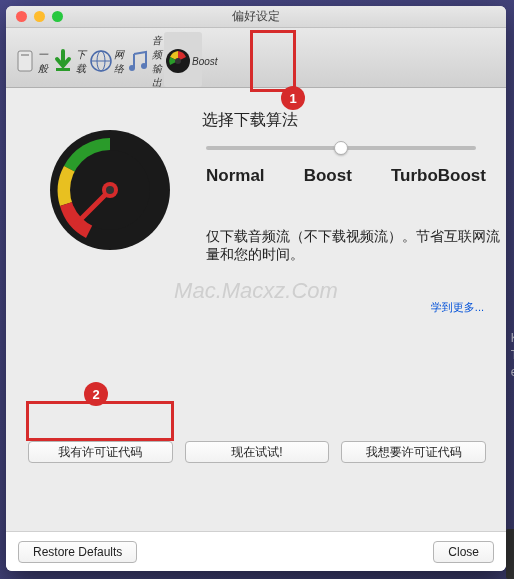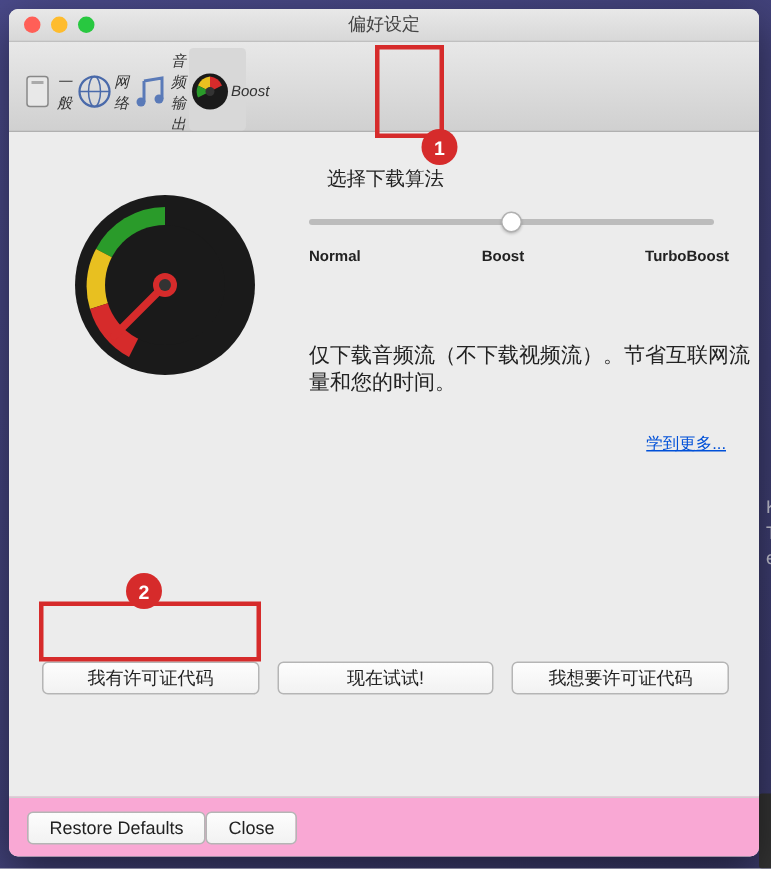--- a/index.html
+++ b/index.html
@@ -83,22 +83,22 @@
   z-index: 11;
 }
 .content {
   position: relative;
   height: calc(100% - 82px - 40px);
   padding: 18px 22px;
 }
 .section-title {
   position: absolute;
   top: 22px;
-  left: 212px;
-  font-size: 13px;
+  left: 196px;
+  font-size: 16px;
   color: #222;
 }
 .gauge-wrap {
   position: absolute;
   top: 38px;
   left: 40px;
 }
 .slider-track {
   position: absolute;
   top: 58px;
@@ -119,21 +119,21 @@
   border: 1px solid #b0b0b0;
   box-shadow: 0 1px 2px rgba(0,0,0,0.2);
 }
 .slider-labels {
   position: absolute;
   top: 78px;
   left: 200px;
   width: 280px;
   display: flex;
   justify-content: space-between;
-  font-size: 10px;
+  font-size: 17px;
   font-weight: 600;
   color: #222;
 }
 .desc-text {
   position: absolute;
   top: 140px;
   left: 200px;
   font-size: 14px;
   color: #222;
 }
@@ -143,25 +143,24 @@
   left: 0;
   right: 0;
   text-align: center;
   font-size: 22px;
   font-style: italic;
   color: rgba(120,120,120,0.25);
   pointer-events: none;
 }
 .learn-more {
   position: absolute;
-  top: 200px;
+  top: 212px;
   right: 22px;
   font-size: 11px;
   color: #0050d8;
-  text-decoration: underline;
   cursor: pointer;
   text-align: center;
 }
 .button-row {
   position: absolute;
   bottom: 68px;
   left: 22px;
   right: 20px;
   display: flex;
   gap: 12px;
@@ -178,25 +177,25 @@
   display: flex;
   align-items: center;
   justify-content: center;
 }
 .footer {
   position: absolute;
   bottom: 0;
   left: 0;
   right: 0;
   height: 40px;
-  background: #f9a8d4;
+  background: #ffffff;
   border-top: 1px solid #d0d0d0;
   display: flex;
   align-items: center;
-  justify-content: flex-start;
+  justify-content: space-between;
   padding: 0 12px;
 }
 .footer .mac-button { flex: none; padding: 0 14px; }
 .bg-decor {
   position: absolute;
   right: -14px;
   top: 330px;
   font-size: 12px;
   color: #fff;
   line-height: 1.4;
@@ -236,20 +235,29 @@
 
   <div class="toolbar">
     <div class="tool-item">
       <div class="tool-icon">
         <svg width="26" height="26">
             <rect x="6" y="3" width="14" height="20" rx="2" fill="#e8e8e8" stroke="#888"></rect>
             <rect x="9" y="6" width="8" height="2" fill="#aaa"></rect>
           </svg>
       </div>
       <div class="tool-label">一般</div>
+    </div>
+    <div class="tool-item">
+      <div class="tool-icon">
+        <svg width="26" height="26">
+            <path d="M13 3 L13 16 M7 11 L13 18 L19 11" stroke="#2a9b2a" stroke-width="4" fill="none" stroke-linecap="round"></path>
+            <rect x="6" y="20" width="14" height="3" fill="#2a9b2a"></rect>
+          </svg>
+      </div>
+      <div class="tool-label">下载</div>
     </div>
     <div class="tool-item">
       <div class="tool-icon">
         <svg width="26" height="26">
             <circle cx="13" cy="13" r="10" fill="none" stroke="#4a6aaa" stroke-width="1.5"></circle>
             <ellipse cx="13" cy="13" rx="4" ry="10" fill="none" stroke="#4a6aaa" stroke-width="1"></ellipse>
             <line x1="3" y1="13" x2="23" y2="13" stroke="#4a6aaa" stroke-width="1"></line>
           </svg>
       </div>
       <div class="tool-label">网络</div>
@@ -301,20 +309,21 @@
       <div class="slider-thumb"></div>
     </div>
     <div class="slider-labels">
       <span>Normal</span>
       <span>Boost</span>
       <span>TurboBoost</span>
     </div>
 
     <div class="desc-text">仅下载音频流（不下载视频流）。节省互联网流量和您的时间。</div>
 
+    <div class="watermark">Mac.Macxz.Com</div>
 
     <a class="learn-more">学到更多...</a>
 
     <div class="button-row">
       <div class="mac-button">我有许可证代码</div>
       <div class="mac-button">现在试试!</div>
       <div class="mac-button">我想要许可证代码</div>
     </div>
   </div>
 

